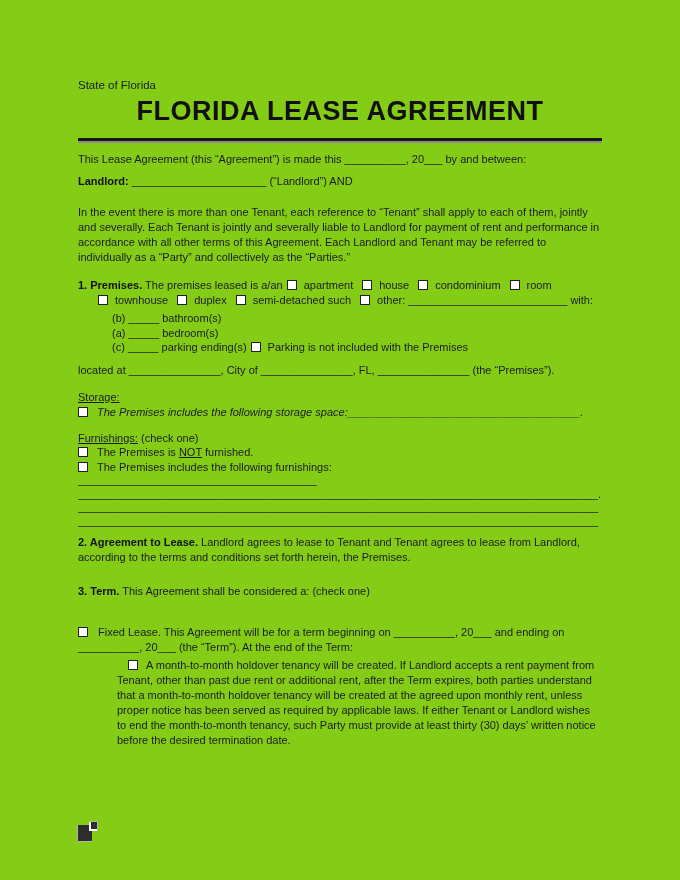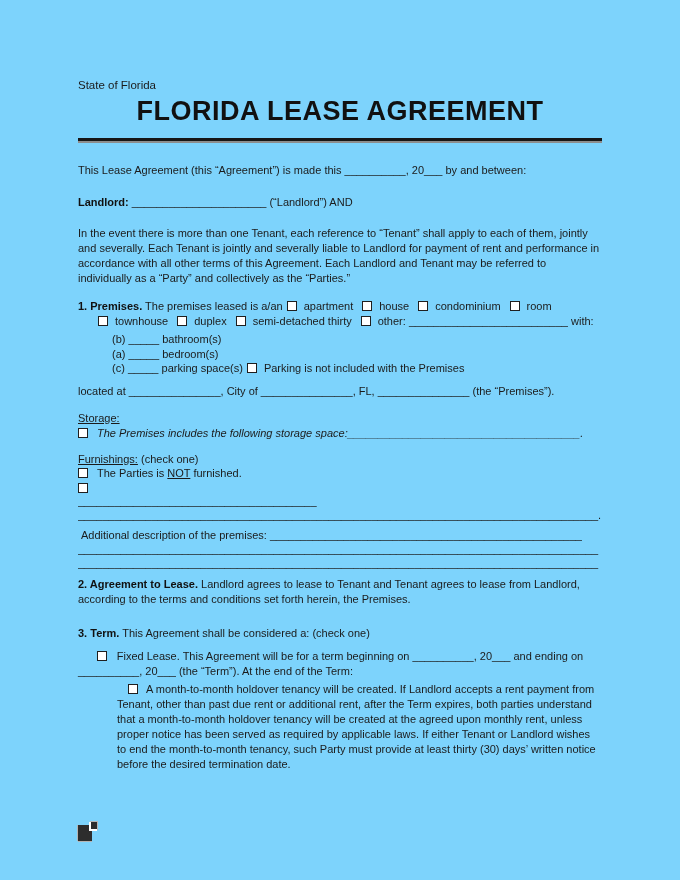--- a/index.html
+++ b/index.html
@@ -1,43 +1,43 @@
 <!DOCTYPE html>
 <html><head>
 <meta charset="utf-8">
 <style>
   html,body{margin:0;padding:0;background:#fff;}
   .page{
-    position:relative;width:680px;height:880px;background:#7dd3fc;overflow:hidden;
+    position:relative;width:680px;height:880px;background:#84cc16;overflow:hidden;
     font-family:"Liberation Sans",sans-serif;font-size:11px;color:#1b1b1b;
   }
   .content{position:absolute;left:78px;top:0;width:524px;}
   .line{white-space:nowrap;}
   .state{margin-top:78px;font-size:11.5px;line-height:14px;}
   .title{margin-top:4px;font-size:27px;font-weight:bold;line-height:30px;text-align:center;letter-spacing:.5px;color:#111;}
   .divider{margin-top:12px;height:3px;background:#161616;border-bottom:2px solid #8d8d8d;}
-  .made{margin-top:20px;line-height:15px;}
-  .landlord{margin-top:17px;line-height:15px;}
+  .made{margin-top:9px;line-height:15px;}
+  .landlord{margin-top:7px;line-height:15px;}
   .tenant{margin-top:15px;line-height:15px;}
   .jointpara{margin-top:16px;line-height:15px;}
   .prem1{margin-top:13px;line-height:15px;}
   .prem2{line-height:15px;padding-left:20px;}
   .items{margin-top:3px;padding-left:34px;}
   .item{line-height:14.5px;white-space:nowrap;}
   .located{margin-top:8px;line-height:15px;}
   .storage-h{margin-top:12px;line-height:15px;}
   .cb-line{line-height:15px;font-style:italic;}
   .furn-h{margin-top:11px;line-height:14.5px;}
   .furn-opt{line-height:14.5px;}
   .blankline{line-height:13.5px;white-space:nowrap;overflow:hidden;}
   .addl{margin-top:6px;line-height:15px;padding-left:3px;}
   .addl-blank{line-height:13.5px;white-space:nowrap;overflow:hidden;}
   .sec2{margin-top:7px;line-height:15px;}
   .sec3{margin-top:19px;line-height:15px;}
-  .fixed1{margin-top:8px;line-height:15px;text-align:center;}
+  .fixed1{margin-top:26px;line-height:15px;}
   .fixed2{line-height:15px;}
   .holdover{margin-top:3px;margin-left:39px;line-height:15px;text-indent:11px;}
   b{color:#111;}
   u{text-decoration:underline;}
   .cb{display:inline-block;width:8px;height:8px;border:1px solid #1f1f1f;background:#fff;vertical-align:-1px;}
   .cb-lead{margin-right:9px;}
   .opt{margin-left:9px;}
   .opt .cb{margin-right:7px;}
   .opt-first{margin-left:4px;}
   .hold-cb{margin-right:8px;}
@@ -68,69 +68,65 @@
 
 
     <div class="jointpara">In the event there is more than one Tenant, each reference to “Tenant” shall apply to each of them, jointly and severally. Each Tenant is jointly and severally liable to Landlord for payment of rent and performance in accordance with all other terms of this Agreement. Each Landlord and Tenant may be referred to individually as a “Party” and collectively as the “Parties.”</div>
 
     <div class="prem1 line">
       <b>1. Premises.</b>
       <span>The premises leased is a/an</span><span class="opt opt-first"><span class="cb"></span><span>apartment</span></span><span class="opt"><span class="cb"></span><span>house</span></span><span class="opt"><span class="cb"></span><span>condominium</span></span><span class="opt"><span class="cb"></span><span>room</span></span>
     </div>
 
     <div class="prem2 line">
-      <span class="opt" style="margin-left:0"><span class="cb"></span><span>townhouse</span></span><span class="opt"><span class="cb"></span><span>duplex</span></span><span class="opt"><span class="cb"></span><span>semi-detached thirty</span></span><span class="opt"><span class="cb"></span><span>other:</span></span>
+      <span class="opt" style="margin-left:0"><span class="cb"></span><span>townhouse</span></span><span class="opt"><span class="cb"></span><span>duplex</span></span><span class="opt"><span class="cb"></span><span>semi-detached such</span></span><span class="opt"><span class="cb"></span><span>other:</span></span>
       <span>__________________________</span>
       <span>with:</span>
     </div>
 
     <div class="items">
       <div class="item">
         <span>(b)</span>
         <span>_____</span>
         <span>bathroom(s)</span>
       </div>
       <div class="item">
         <span>(a)</span>
         <span>_____</span>
         <span>bedroom(s)</span>
       </div>
       <div class="item">
         <span>(c)</span>
         <span>_____</span>
-        <span>parking space(s)</span><span class="opt opt-first"><span class="cb"></span><span>Parking is not included with the Premises</span></span>
+        <span>parking ending(s)</span><span class="opt opt-first"><span class="cb"></span><span>Parking is not included with the Premises</span></span>
       </div>
     </div>
 
     <div class="located line">located at _______________, City of _______________, FL, _______________ (the “Premises”).</div>
 
     <div class="storage-h line"><u>Storage:</u></div>
     <div class="cb-line line">
       <span class="cb cb-lead"></span><span>The Premises includes the following storage space:</span><span>______________________________________.</span>
     </div>
 
     <div class="furn-h line">
       <u>Furnishings:</u>
       <span>(check one)</span>
     </div>
     <div class="furn-opt line">
-      <span class="cb cb-lead"></span><span>The Parties is</span>
+      <span class="cb cb-lead"></span><span>The Premises is</span>
       <u>NOT</u>
       <span>furnished.</span>
     </div>
     <div class="furn-opt line">
-      <span class="cb cb-lead"></span>
+      <span class="cb cb-lead"></span><span>The Premises includes the following furnishings:</span>
     </div>
     <div class="blankline">_______________________________________</div>
     <div class="blankline">_____________________________________________________________________________________.</div>
 
-    <div class="addl line">
-      <span>Additional description of the premises:</span>
-      <span>___________________________________________________</span>
-    </div>
     <div class="addl-blank">_____________________________________________________________________________________</div>
     <div class="addl-blank">_____________________________________________________________________________________</div>
 
     <div class="sec2">
       <b>2. Agreement to Lease.</b>
       <span>Landlord agrees to lease to Tenant and Tenant agrees to lease from Landlord, according to the terms and conditions set forth herein, the Premises.</span>
     </div>
 
     <div class="sec3 line">
       <b>3. Term.</b>

